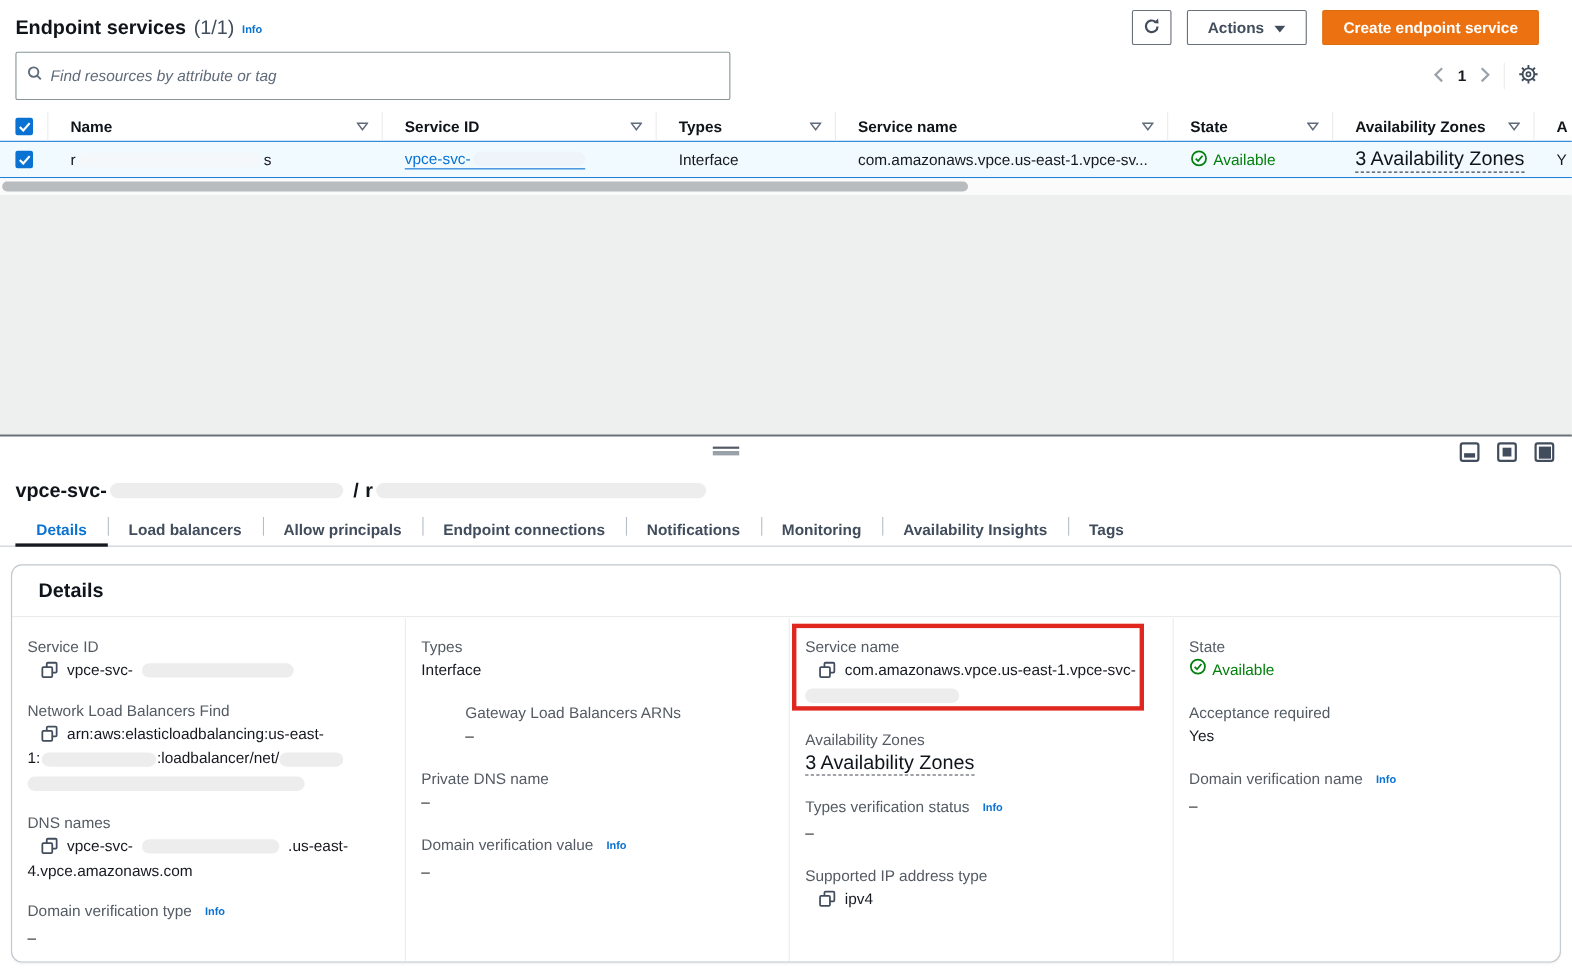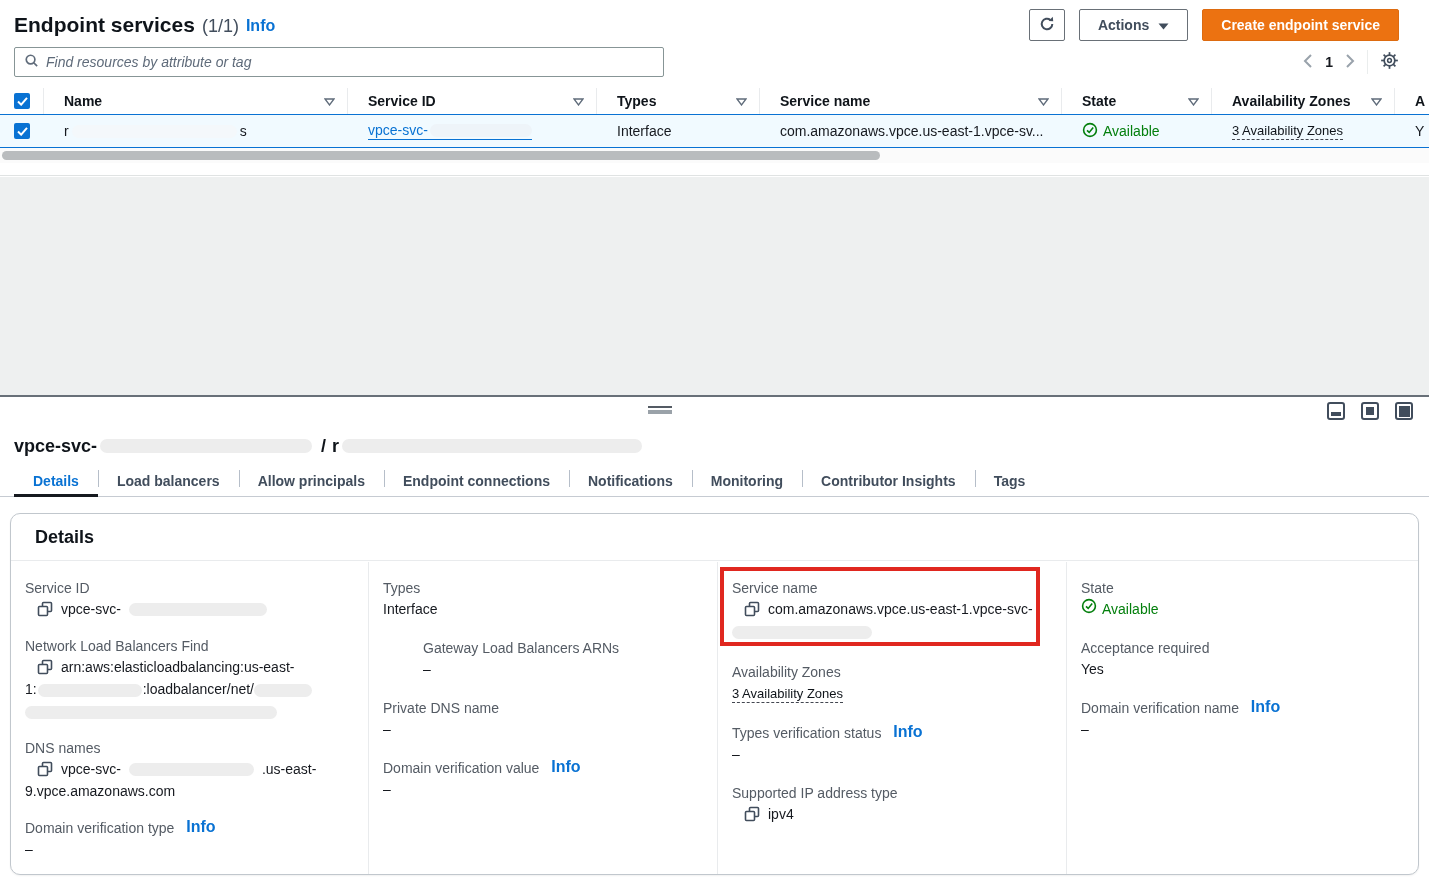--- a/index.html
+++ b/index.html
@@ -3,30 +3,30 @@
 <meta charset="utf-8">
 <style>
   * { margin:0; padding:0; box-sizing:border-box; }
   html,body { width:1429px; height:886px; background:#fff; font-family:"Liberation Sans",sans-serif; color:#16191f; overflow:hidden; }
   .stage { position:relative; width:1429px; height:886px; }
 
   
   .top { position:absolute; top:0; left:0; right:0; height:176px; background:#fff; border-bottom:1px solid #e0e3e3; }
   .header-row { display:flex; justify-content:space-between; align-items:center; padding:9px 30px 0 14px; }
   .title-wrap { display:flex; align-items:baseline; gap:7px; }
-  .page-title { font-size:21px; font-weight:700; color:#0f141a; }
+  .page-title { font-size:18px; font-weight:700; color:#0f141a; }
   .page-count { font-size:18px; font-weight:400; color:#414d5c; }
-  .info-link { font-size:16px; font-weight:700; color:#0972d3; cursor:pointer; position:relative; top:-1px; }
+  .info-link { font-size:10px; font-weight:700; color:#0972d3; cursor:pointer; position:relative; top:-1px; }
   .btn-row { display:flex; gap:14px; align-items:center; }
   .btn { height:32px; border:1px solid #697077; border-radius:2px; background:#fff; display:flex; align-items:center; gap:9px; padding:0 18px; font-size:14px; font-weight:700; color:#414d5c; cursor:pointer; }
   .btn-icon-only { width:36px; padding:0; justify-content:center; }
   .btn-primary { background:#ec7211; border-color:#dd6b10; color:#fff; }
 
   .toolbar-row { display:flex; justify-content:space-between; align-items:center; padding:6px 30px 0 14px; }
-  .search-box { width:650px; height:30px; border:1px solid #879596; border-radius:2px; background:#fff; display:flex; align-items:center; gap:7px; padding:0 9px; }
+  .search-box { width:650px; height:44px; border:1px solid #879596; border-radius:2px; background:#fff; display:flex; align-items:center; gap:7px; padding:0 9px; }
   .search-box input { flex:1; border:none; outline:none; font-size:14px; font-family:"Liberation Sans",sans-serif; color:#16191f; background:transparent; }
   .search-box input::placeholder { font-style:italic; color:#5f6b7a; }
   .pager { display:flex; align-items:center; gap:12px; }
   .pg-num { font-size:14px; font-weight:700; color:#16191f; }
   .pg-sep { width:1px; height:24px; background:#eaeded; }
   .icon-btn { background:none; border:none; cursor:pointer; display:flex; align-items:center; padding:0; }
 
   
   .tbl { margin-top:11px; }
   .t-row { display:flex; align-items:center; }
@@ -42,21 +42,21 @@
   .c-sid { width:249px; }
   .c-types { width:163px; }
   .c-sname { width:302px; }
   .c-state { width:150px; }
   .c-az { width:183px; }
   .c-partial { flex:1; padding:0 0 0 20px; }
   .cell-text { font-size:14px; color:#16191f; }
   .checkbox { width:16px; height:16px; border-radius:2px; background:#0972d3; display:flex; align-items:center; justify-content:center; cursor:pointer; }
   .id-link { display:inline-flex; align-items:center; gap:2px; color:#0972d3; font-size:14px; border-bottom:1px solid #0972d3; padding-bottom:1px; cursor:pointer; }
   .state-ok { display:inline-flex; align-items:center; gap:5px; color:#037f0c; font-size:14px; }
-  .az-link { font-size:13px; color:#0f141a; border-bottom:1px dashed #424650; padding-bottom:1px; cursor:pointer; }
+  .az-link { font-size:18px; color:#0f141a; border-bottom:1px dashed #424650; padding-bottom:1px; cursor:pointer; }
 
   .redact { display:inline-block; height:13px; border-radius:7px; background:#ededed; vertical-align:middle; }
   .redact.on-blue { background:#f4f8fb; }
   .redact.on-link { background:#eef4f9; }
 
   .hscroll { position:relative; height:15px; background:#fbfbfb; margin-top:0; }
   .hthumb { position:absolute; left:2px; top:3px; width:878px; height:9px; border-radius:5px; background:#b9bcbe; cursor:grab; }
 
   
   .gap { position:absolute; top:177px; left:0; right:0; height:218px; background:#eef0f0; }
@@ -311,21 +311,21 @@
       <span>vpce-svc-</span><span class="redact" style="width:212px;"></span><span class="title-sep">/</span><span>r</span><span class="redact" style="width:300px;"></span>
     </div>
 
     <div class="tabs">
       <span class="tab active">Details</span>
       <span class="tab">Load balancers</span>
       <span class="tab">Allow principals</span>
       <span class="tab">Endpoint connections</span>
       <span class="tab">Notifications</span>
       <span class="tab">Monitoring</span>
-      <span class="tab">Contributor Insights</span>
+      <span class="tab">Availability Insights</span>
       <span class="tab">Tags</span>
     </div>
 
     <div class="card">
       <div class="card-header">
         <span class="card-title">Details</span>
       </div>
       <div class="card-body">
 
         <div class="col col-1">
@@ -366,21 +366,21 @@
               <button class="copy-btn">
                 <svg width="16" height="16" viewBox="0 0 16 16">
                     <rect x="5.5" y="1.5" width="9" height="9" rx="1" fill="none" stroke="#414d5c" stroke-width="1.6"></rect>
                     <rect x="1.5" y="5.5" width="9" height="9" rx="1" fill="#fff" stroke="#414d5c" stroke-width="1.6"></rect>
                   </svg>
               </button>
               <span>vpce-svc-</span>
                 <span class="redact" style="width:125px;"></span>
                 <span>.us-east-</span>
             </div>
-            <div class="f-value">9.vpce.amazonaws.com</div>
+            <div class="f-value">4.vpce.amazonaws.com</div>
           </div>
           <div class="group">
             <div class="f-label">
               <span>Domain verification type</span>
               <span class="info-link">Info</span>
             </div>
             <div class="f-value">–</div>
           </div>
         </div>
 

